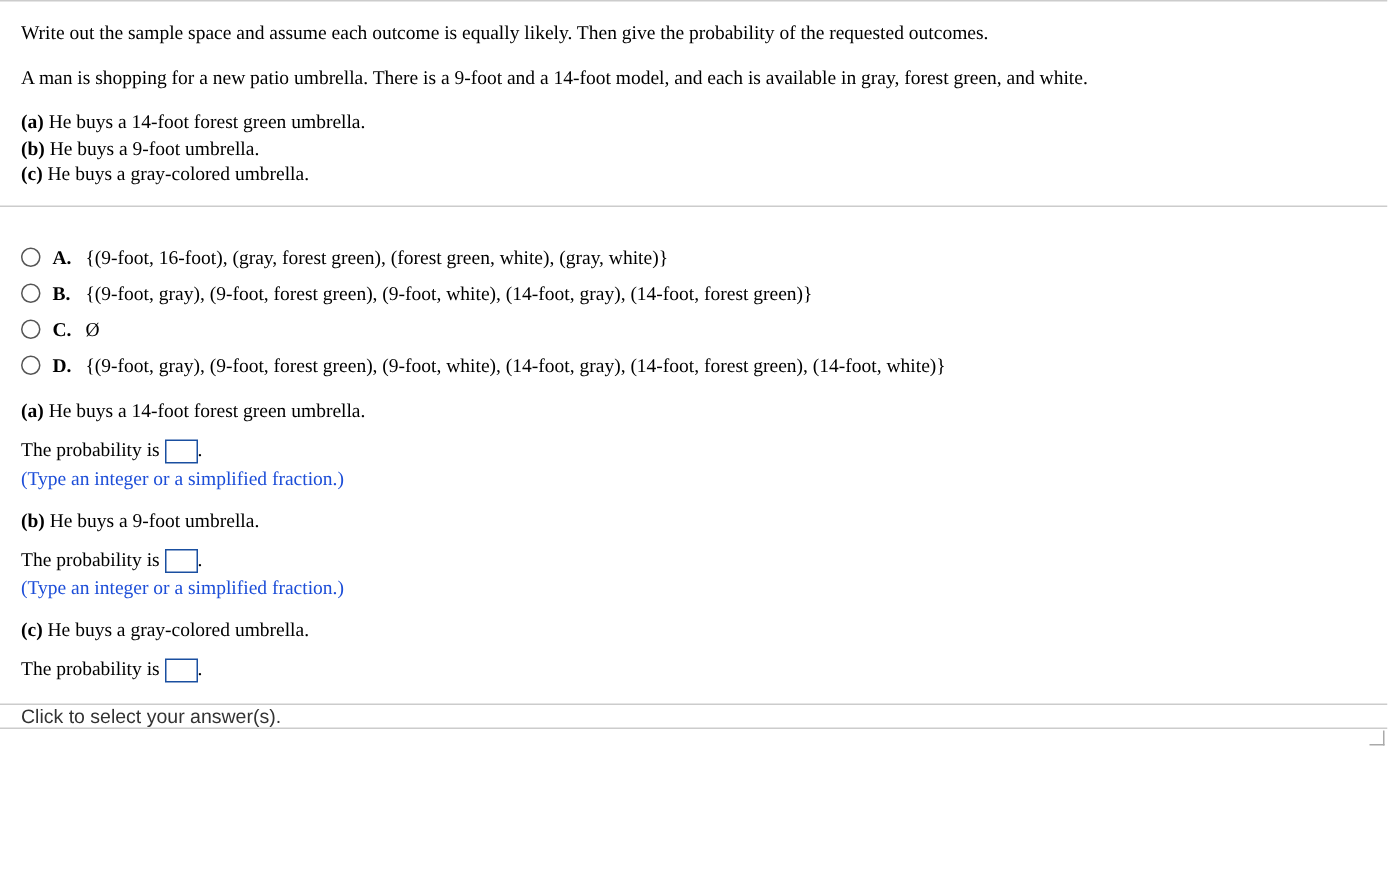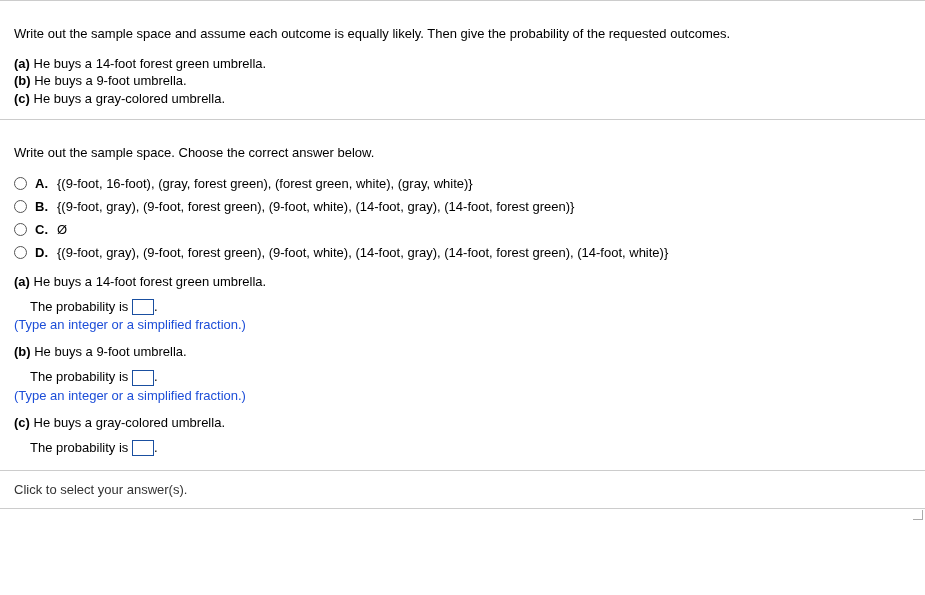--- a/index.html
+++ b/index.html
@@ -5,22 +5,23 @@
   * { box-sizing: border-box; }
   body {
     margin: 0;
     font-family: Arial, Helvetica, sans-serif;
     font-size: 13px;
     color: #000;
     background: #fff;
     width: 925px;
   }
   .content {
-    padding: 24px 14px 0 14px;
+    padding: 12px 14px 0 14px;
     border-top: 1px solid #ccc;
+    font-family: Liberation Serif, serif;
   }
   .divider { border-top: 1px solid #ccc; margin: 0; }
   p { margin: 0 0 12px 0; line-height: 1.35; }
   .subparts { margin-bottom: 12px; }
   .subparts div { line-height: 1.35; }
   .bold { font-weight: bold; }
   .options { margin: 14px 0; }
   .opt-row {
     display: flex;
     align-items: center;
@@ -29,33 +30,33 @@
   .radio {
     width: 13px; height: 13px;
     border: 1px solid #555;
     border-radius: 50%;
     margin-right: 8px;
     flex-shrink: 0;
     cursor: pointer;
   }
   .opt-label { min-width: 22px; }
   .part { margin: 12px 0 10px 0; }
-  .prob-line { margin: 8px 0 2px 16px; }
+  .prob-line { margin: 8px 0 2px 0; }
   .input-box {
     display: inline-block;
     width: 22px; height: 16px;
     border: 1px solid #1a4fa0;
     vertical-align: middle;
     background: #fff;
     cursor: text;
   }
   .hint { color: #1d4ed8; margin: 2px 0 12px 0; }
   .footer {
     border-top: 1px solid #ccc;
-    padding: 11px 14px;
+    padding: 0 14px;
     color: #333;
     font-size: 13px;
   }
   .bottom-edge {
     border-top: 1px solid #ccc;
     height: 14px;
     position: relative;
   }
   .corner {
     position: absolute;
@@ -64,31 +65,31 @@
     width: 10px; height: 10px;
     border-right: 1px solid #aaa;
     border-bottom: 1px solid #aaa;
   }
 </style>
 </head>
 <body>
 
 <div class="content">
   <p>Write out the sample space and assume each outcome is equally likely. Then give the probability of the requested outcomes.</p>
+  <p>A man is shopping for a new patio umbrella. There is a 9-foot and a 14-foot model, and each is available in gray, forest green, and white.</p>
   <div class="subparts">
     <div><span class="bold">(a)</span> <span>He buys a 14-foot forest green umbrella.</span></div>
     <div><span class="bold">(b)</span> <span>He buys a 9-foot umbrella.</span></div>
     <div><span class="bold">(c)</span> <span>He buys a gray-colored umbrella.</span></div>
   </div>
 </div>
 
 <div class="divider"></div>
 
 <div class="content" style="border-top:none;">
-  <p>Write out the sample space. Choose the correct answer below.</p>
 
   <div class="options">
     <div class="opt-row">
       <span class="radio"></span>
       <span class="opt-label bold">A.</span>
       <span>{(9-foot, 16-foot), (gray, forest green), (forest green, white), (gray, white)}</span>
     </div>
     <div class="opt-row">
       <span class="radio"></span>
       <span class="opt-label bold">B.</span>

